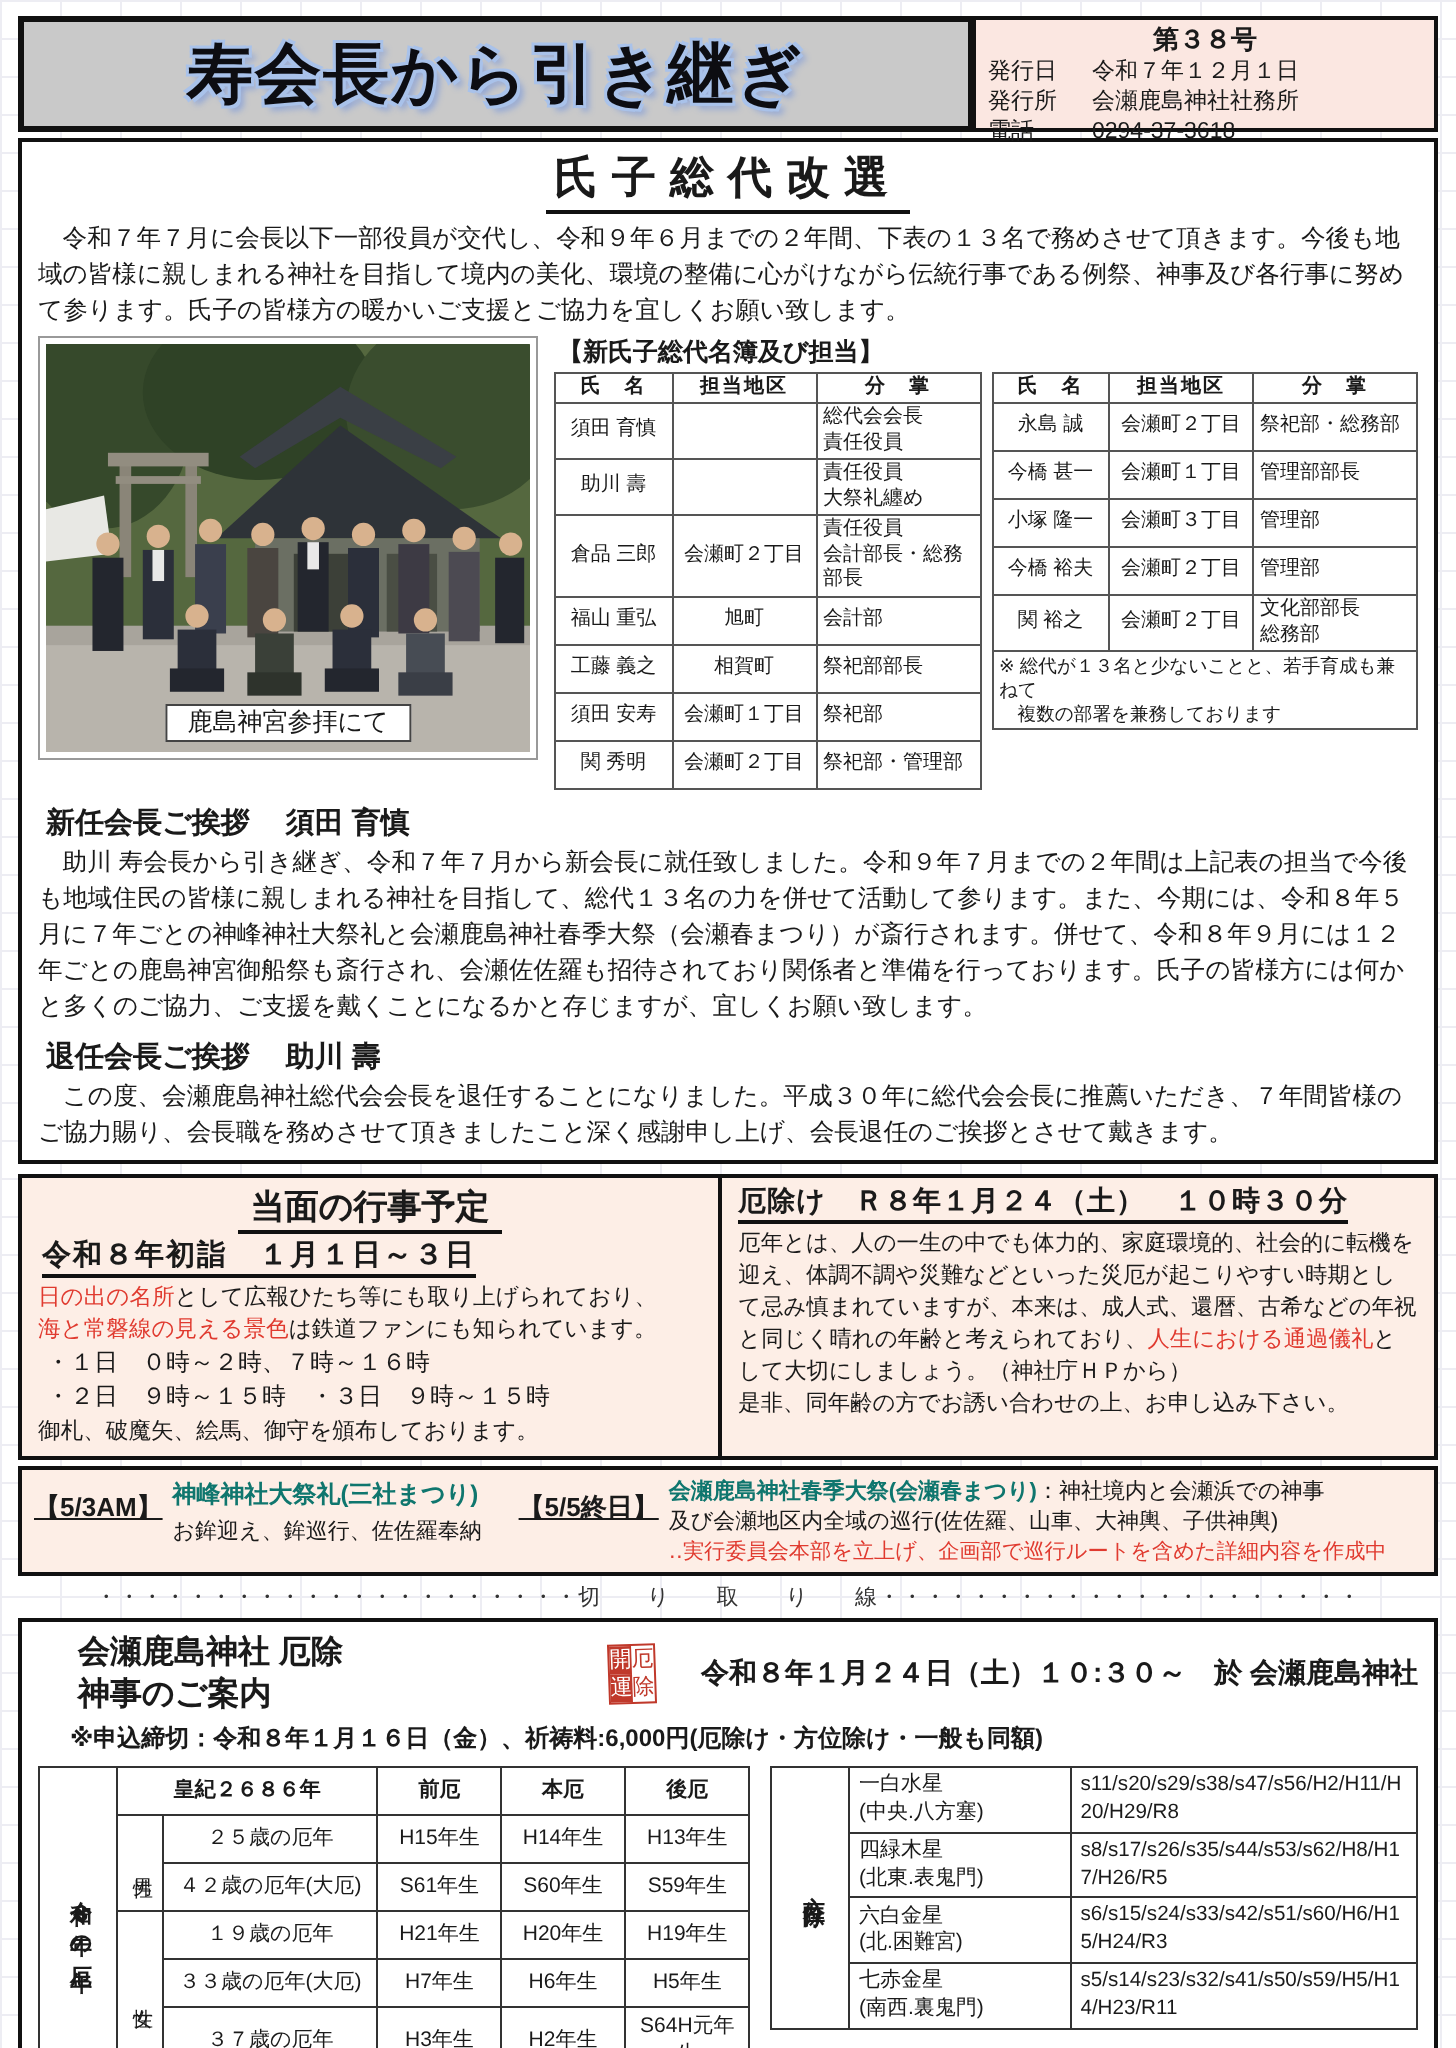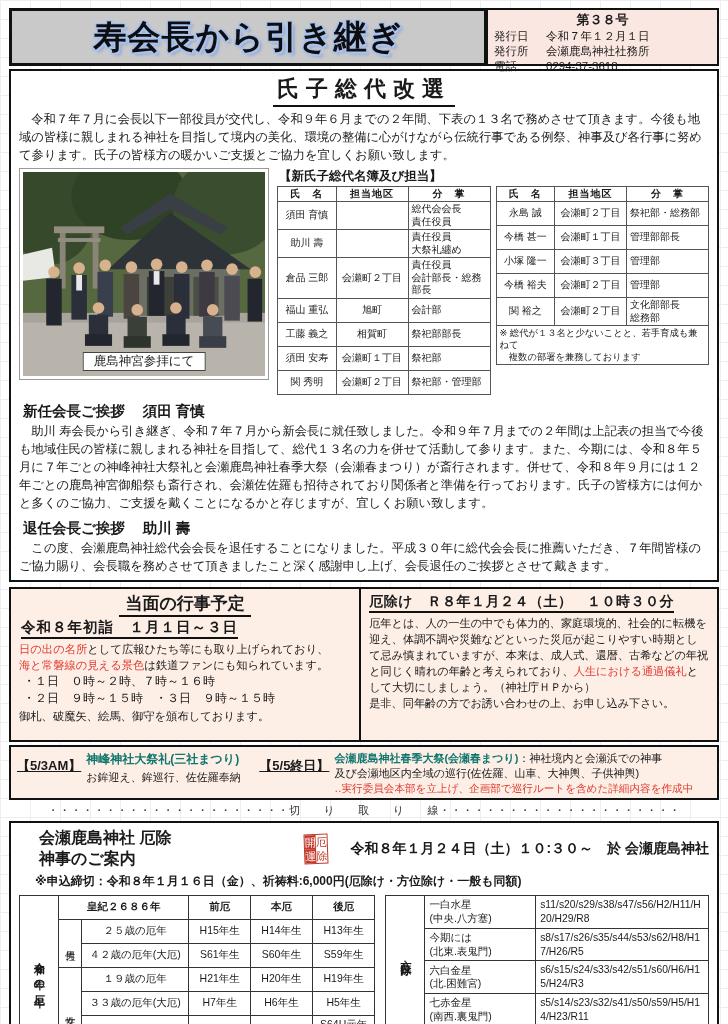--- a/index.html
+++ b/index.html
@@ -69,21 +69,21 @@
   table.roster .role-col { width: 88px; }
   table.roster td { height: 24px; }
   td.note-cell { font-size: 9.3px; text-align: left !important; line-height: 1.3; }
 
   .greet-h { font-size: 14.5px; font-weight: bold; margin: 7px 0 1px 4px; }
   .greet-h .g-name { margin-left: 18px; }
   .greet-body { font-size: 12.3px; line-height: 1.47; }
 
   
   .events-row { display: flex; border: 2.5px solid #111; background: #fdeee6; margin-top: 5px; }
-  .ev-left { width: 49.6%; border-right: 2px solid #111; padding: 3px 8px 16px; }
+  .ev-left { width: 49.6%; border-right: 2px solid #111; padding: 3px 8px 4px; }
   .ev-right { flex: 1; padding: 3px 8px 4px; }
   .ev-title-wrap { text-align: center; }
   .ev-title { display: inline-block; font-size: 17px; font-weight: bold; border-bottom: 2.5px solid #111; padding: 0 6px 0; }
   .ev-sub { display: inline-block; font-size: 14.5px; font-weight: bold; border-bottom: 2px solid #111; margin: 1px 0 2px 2px; letter-spacing: 1px; }
   .ev-line { font-size: 11.3px; line-height: 1.42; }
   .red-t { color: #e03a2f; }
   .blue-t { color: #0f766e; }
   .ev-sched { font-size: 12px; line-height: 1.45; margin-left: 4px; }
   .yaku-h { display: inline-block; font-size: 14px; font-weight: bold; border-bottom: 2px solid #111; margin-bottom: 2px; letter-spacing: 0.5px; }
   .yaku-body { font-size: 11.2px; line-height: 1.43; }
@@ -454,21 +454,21 @@
       </table>
 
     <table class="btab">
       <tbody>
           <tr>
         <td class="vert" rowspan="4">方位除け</td>
         <td class="star"><span class="pre">一白水星</span><br><span>(中央.八方塞)</span></td>
         <td class="years">s11/s20/s29/s38/s47/s56/H2/H11/H20/H29/R8</td>
       </tr>
       <tr>
-        <td class="star"><span>今期には</span><br><span>(北東.表鬼門)</span></td>
+        <td class="star"><span>四緑木星</span><br><span>(北東.表鬼門)</span></td>
         <td class="years">s8/s17/s26/s35/s44/s53/s62/H8/H17/H26/R5</td>
       </tr>
       <tr>
         <td class="star"><span>六白金星</span><br><span>(北.困難宮)</span></td>
         <td class="years">s6/s15/s24/s33/s42/s51/s60/H6/H15/H24/R3</td>
       </tr>
       <tr>
         <td class="star"><span>七赤金星</span><br><span>(南西.裏鬼門)</span></td>
         <td class="years">s5/s14/s23/s32/s41/s50/s59/H5/H14/H23/R11</td>
       </tr>

